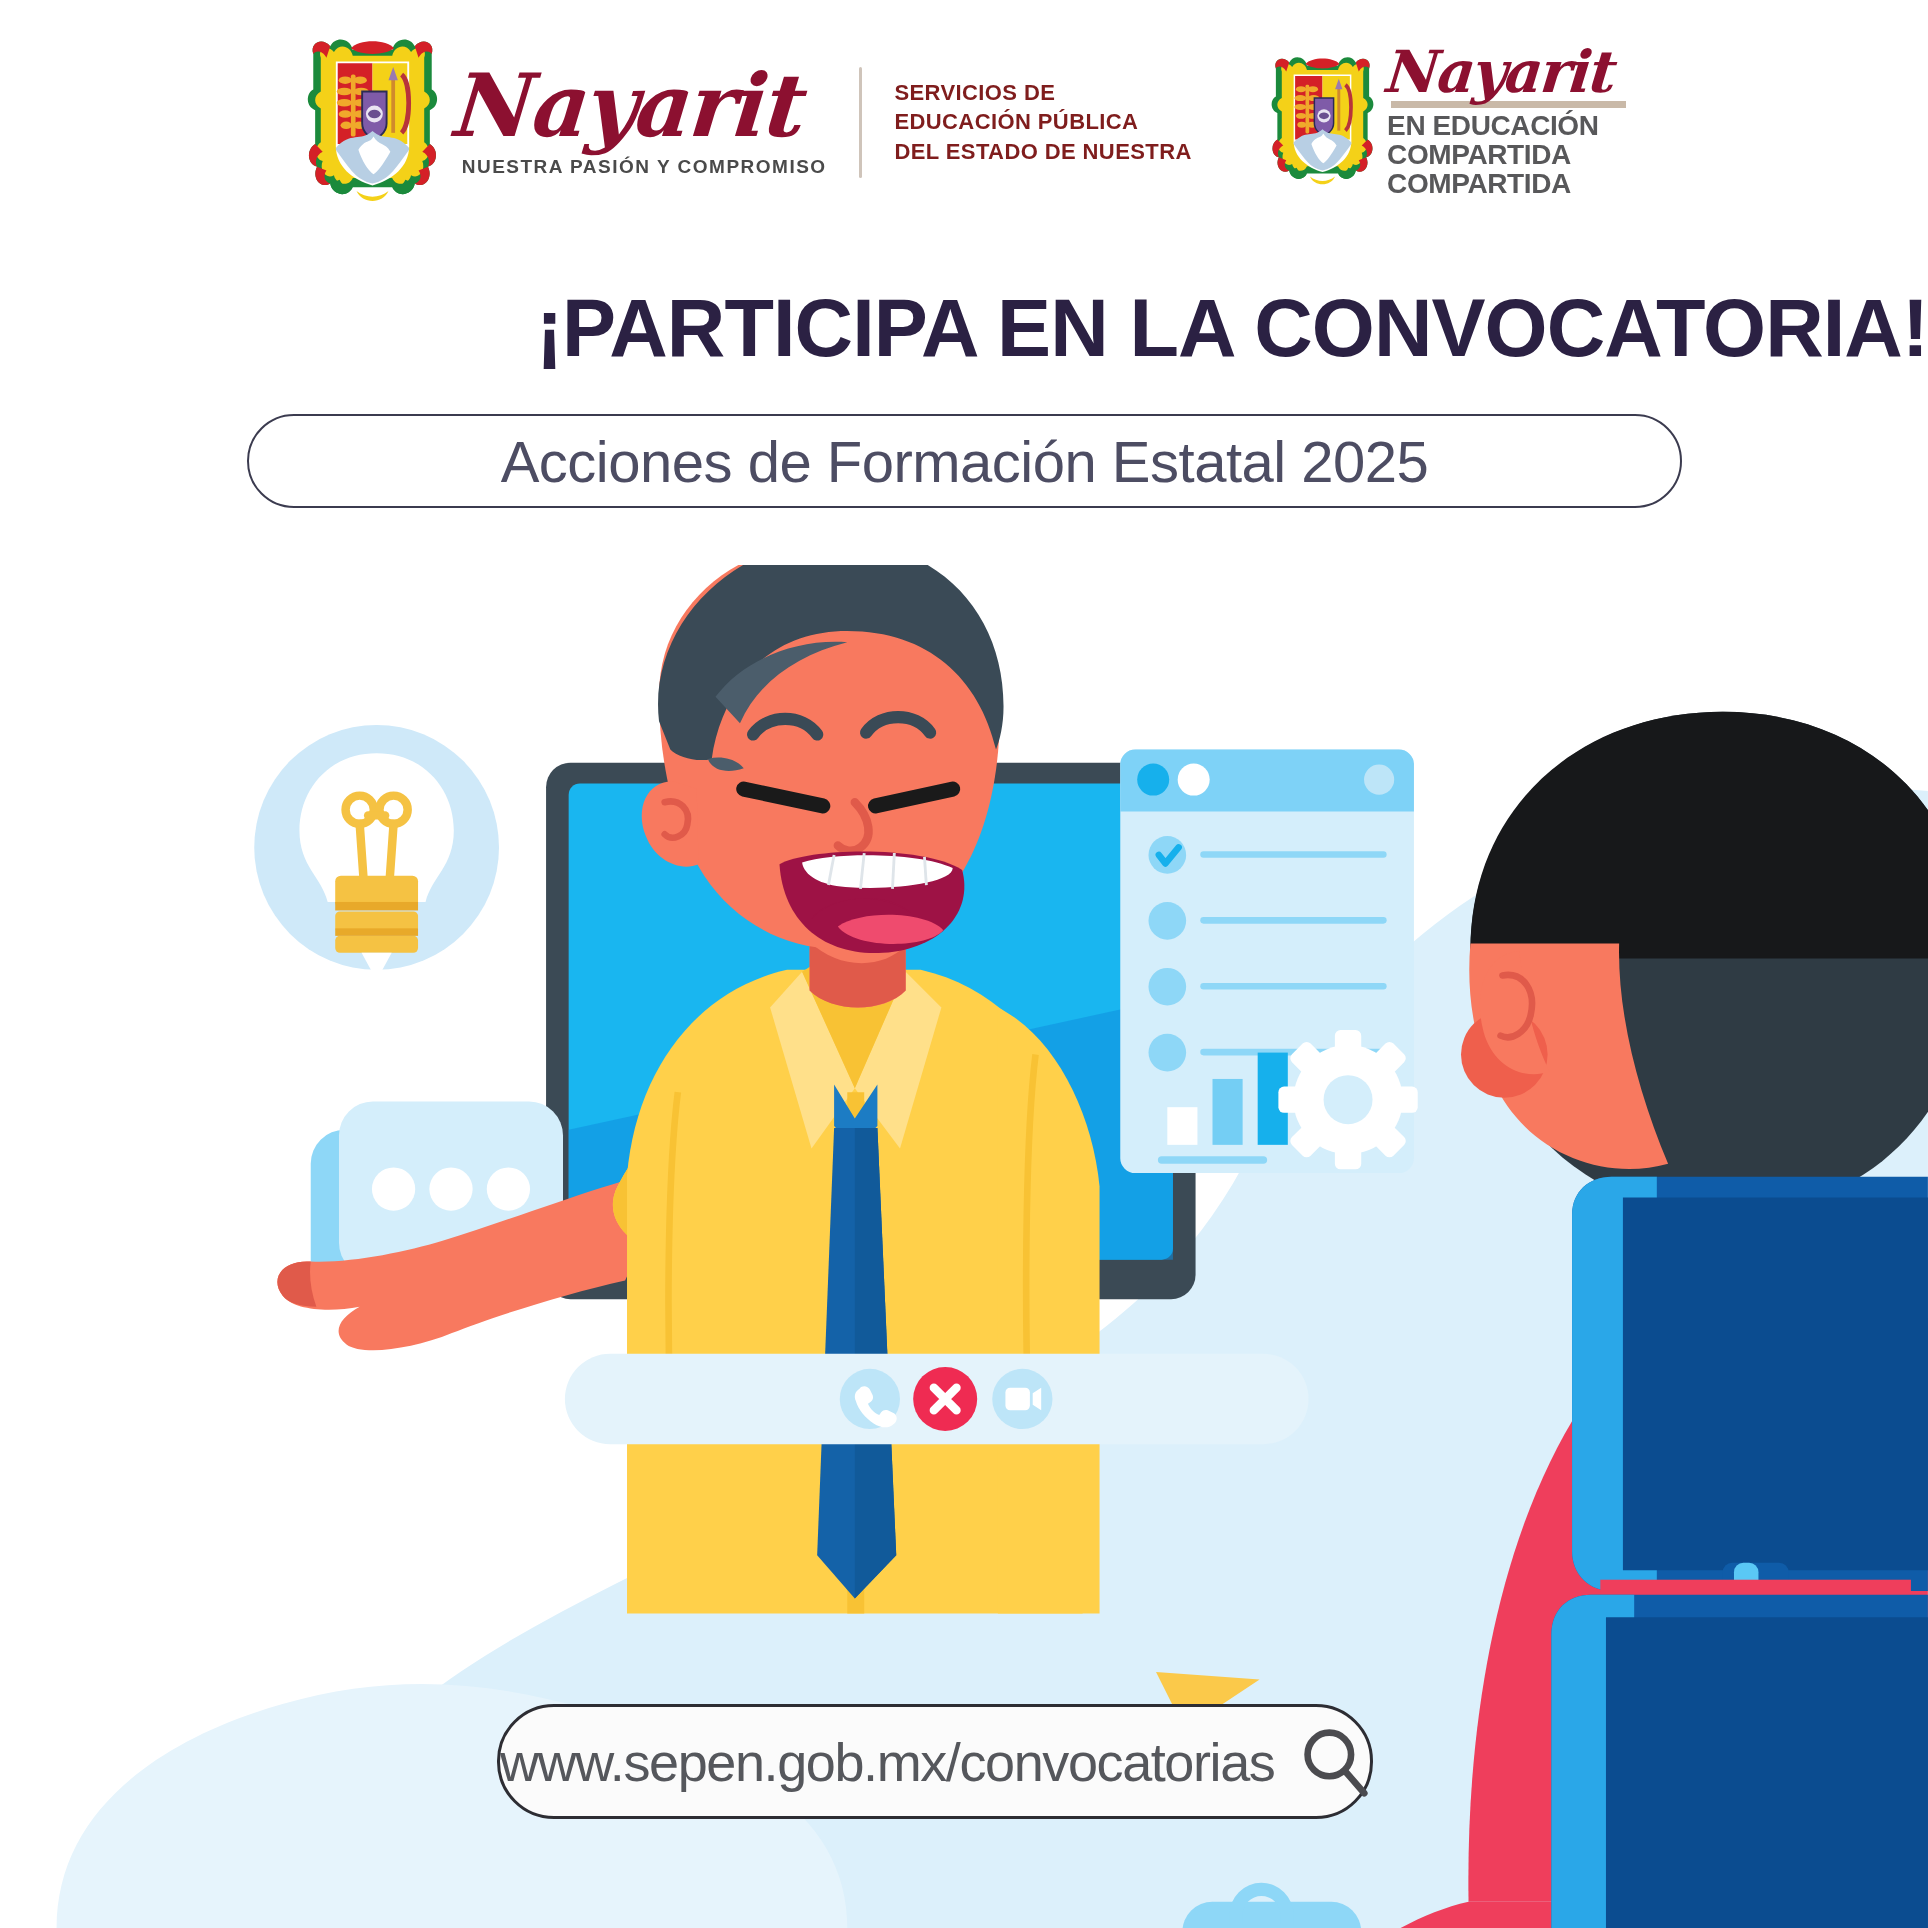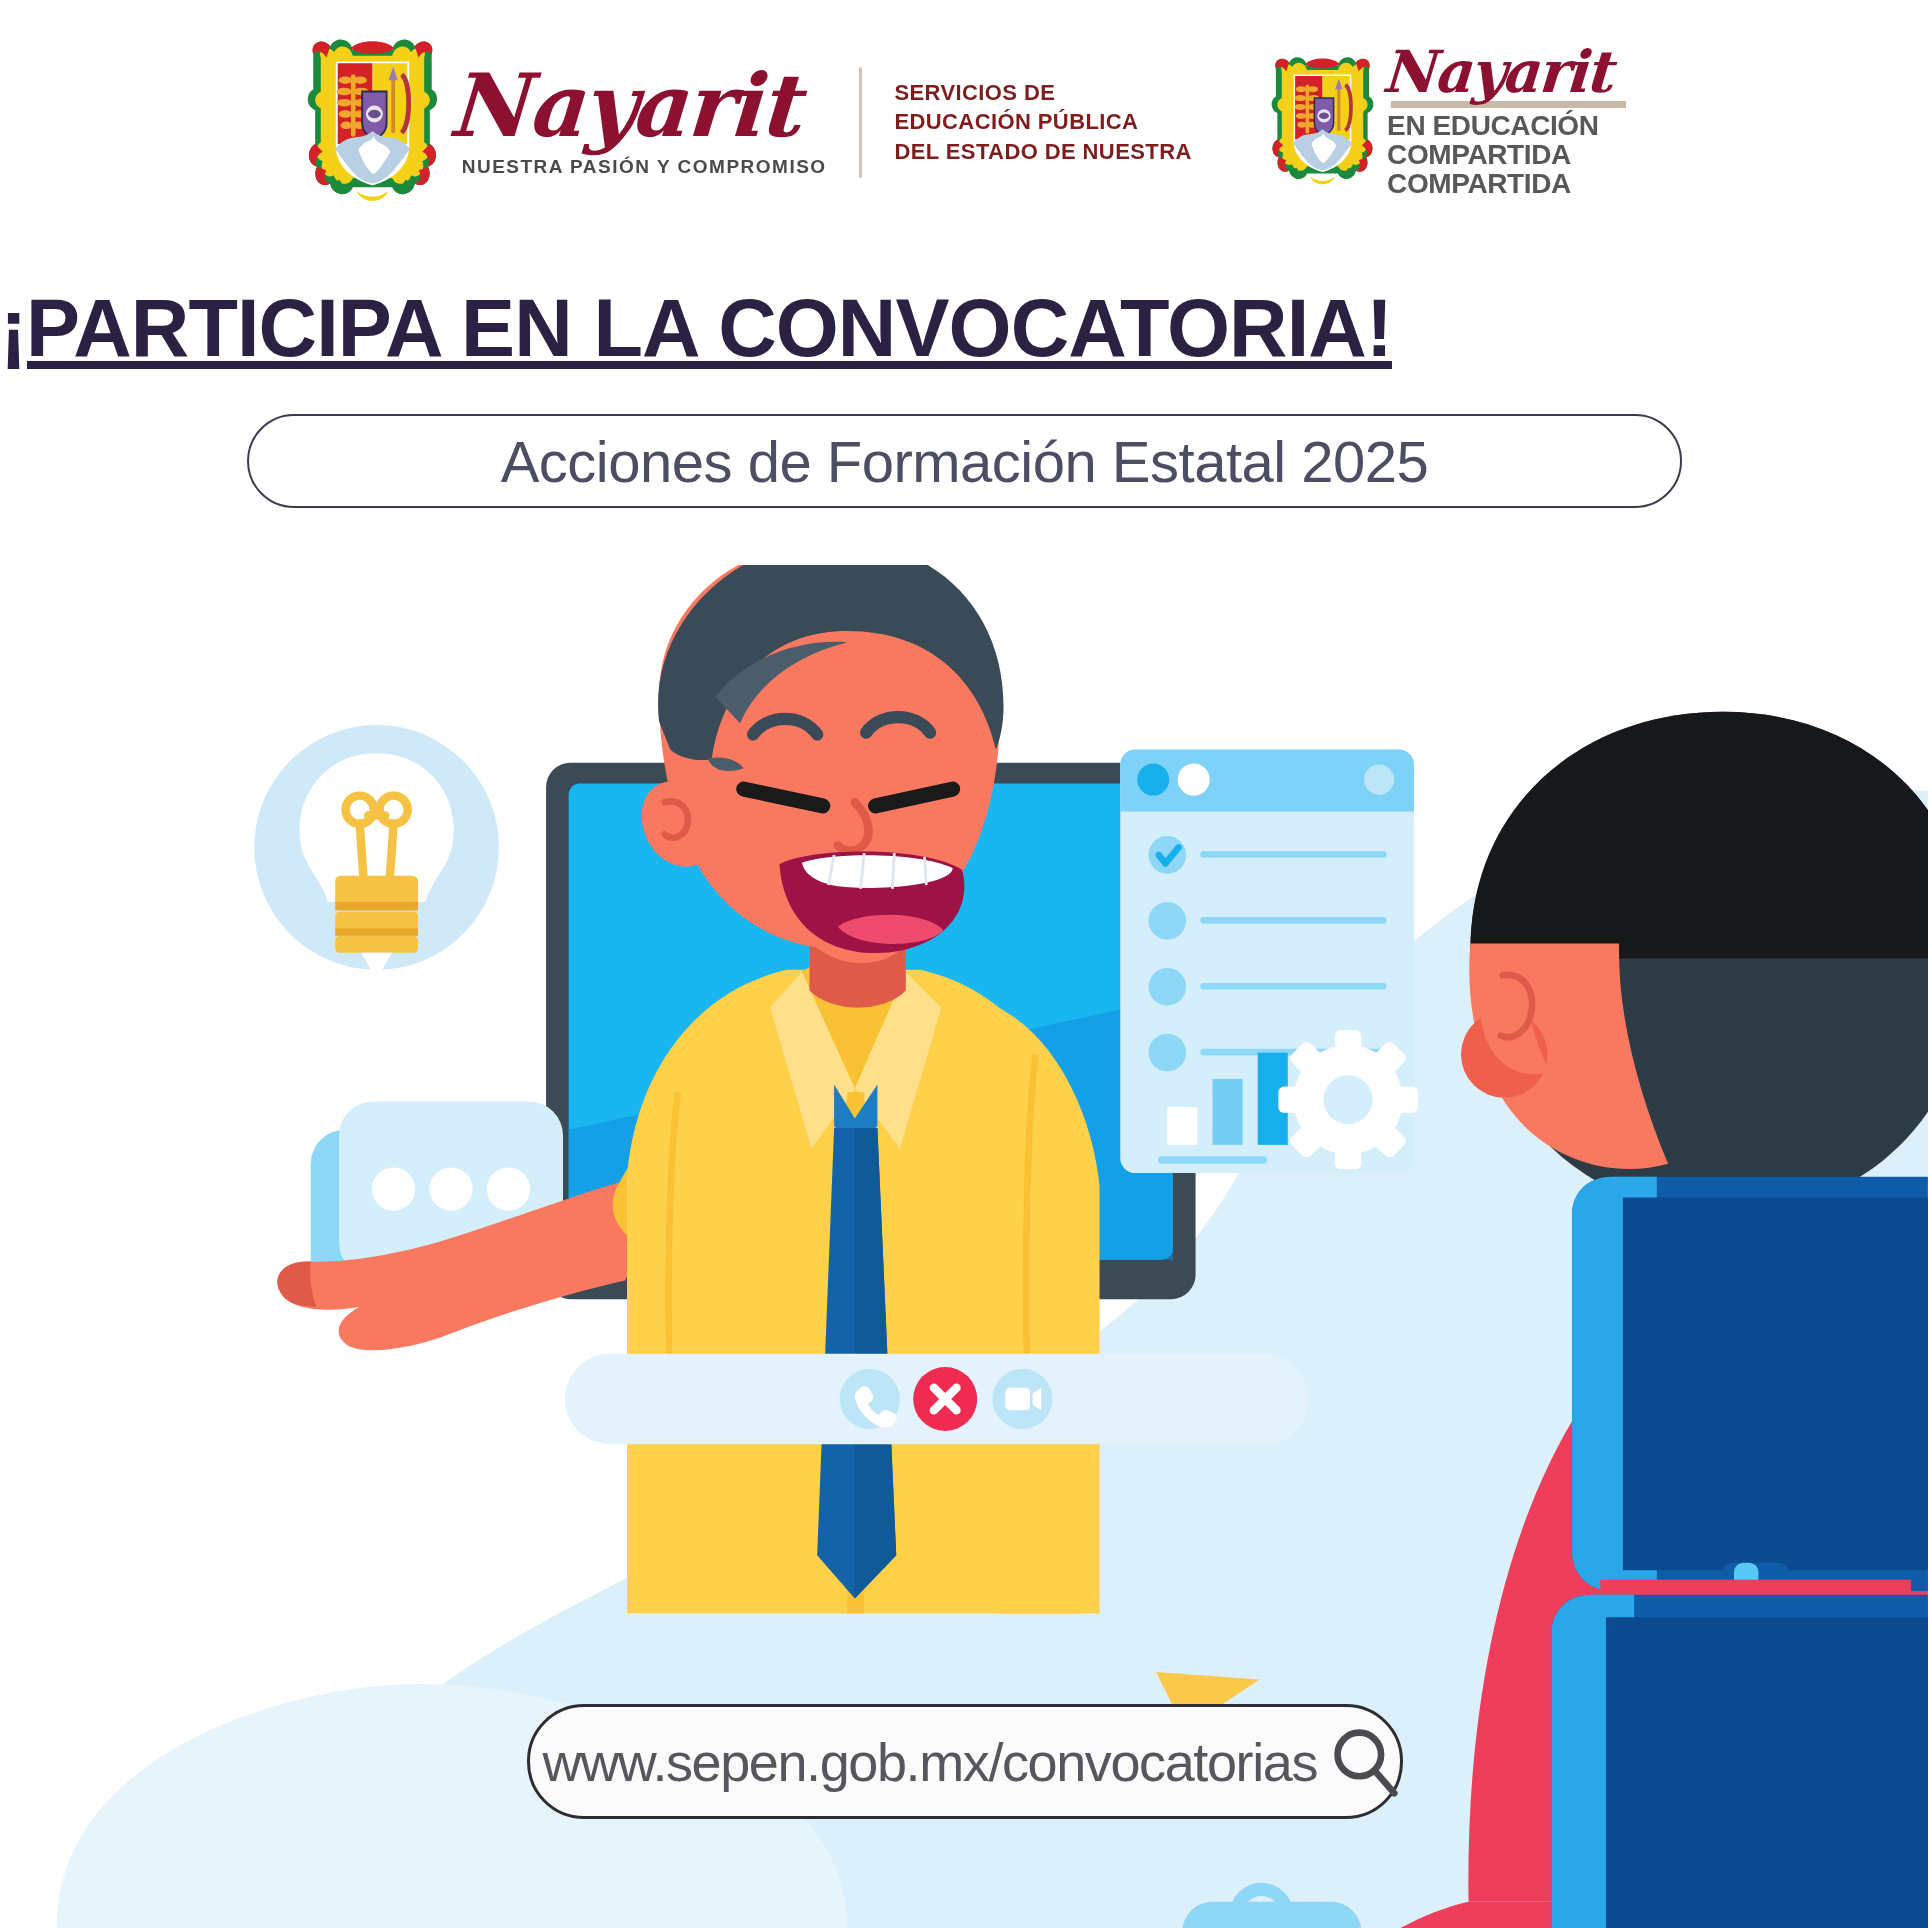--- a/index.html
+++ b/index.html
@@ -25,39 +25,39 @@
     font-size:19px; font-weight:bold; letter-spacing:1.5px; color:#4a4a4a;
     margin-top:9px; margin-left:5.6px;
   }
   .divider-v { width:3.8px; height:111px; background:#cfc4ba; margin:0 32px; border-radius:1.9px; }
   .sep-lines { font-size:22px; font-weight:bold; line-height:1.32; color:#7f1d1d; letter-spacing:0.4px; }
   .rule-gold { width:235px; height:6.6px; background:#c9b9a8; margin:1.9px 0 4.7px 3.8px; }
   .prosp { font-size:28px; font-weight:bold; line-height:1.02; color:#58585a; letter-spacing:-0.4px; }
 
   
   #title {
-    position:absolute; top:282px; left:0; width:1928px; text-align:left;
-    font-size:81px; font-weight:bold; color:#2b2143; letter-spacing:-0.9px;text-decoration:underline;
+    position:absolute; top:282px; left:0; width:1928px; text-align:right;
+    font-size:81px; font-weight:bold; color:#2b2143; letter-spacing:-0.9px;
   }
   #subtitle-pill {
     position:absolute; top:414px; left:247px; width:1435px; height:94px;
     border:2.8px solid #3b3b4f; border-radius:57px; background:#fff;
     display:flex; align-items:center; justify-content:center;
   }
   #subtitle-text { font-size:58px; color:#4d4d63; letter-spacing:-0.5px; }
 
   
   #illo { position:absolute; top:565px; left:0; width:1928px; height:1363px; overflow:hidden; }
   #illo svg { display:block; }
 
   
   #searchbar {
-    position:absolute; left:527px; top:1704px; width:876px; height:115px;
+    position:absolute; left:497px; top:1704px; width:876px; height:115px;
     background:#fbfbfb; border:3.8px solid #2d2d33; border-radius:57px;
-    display:flex; align-items:center; justify-content:flex-end; gap:13px;
+    display:flex; align-items:center; justify-content:space-between; gap:13px;
   }
   #search-url { font-size:54px; color:#55575c; letter-spacing:-1.4px; }
   #search-icon-wrap { width:70px; height:70px; flex:0 0 auto; }
 </style>
 </head>
 <body>
 
 <div id="header">
 
   <div class="shield">

